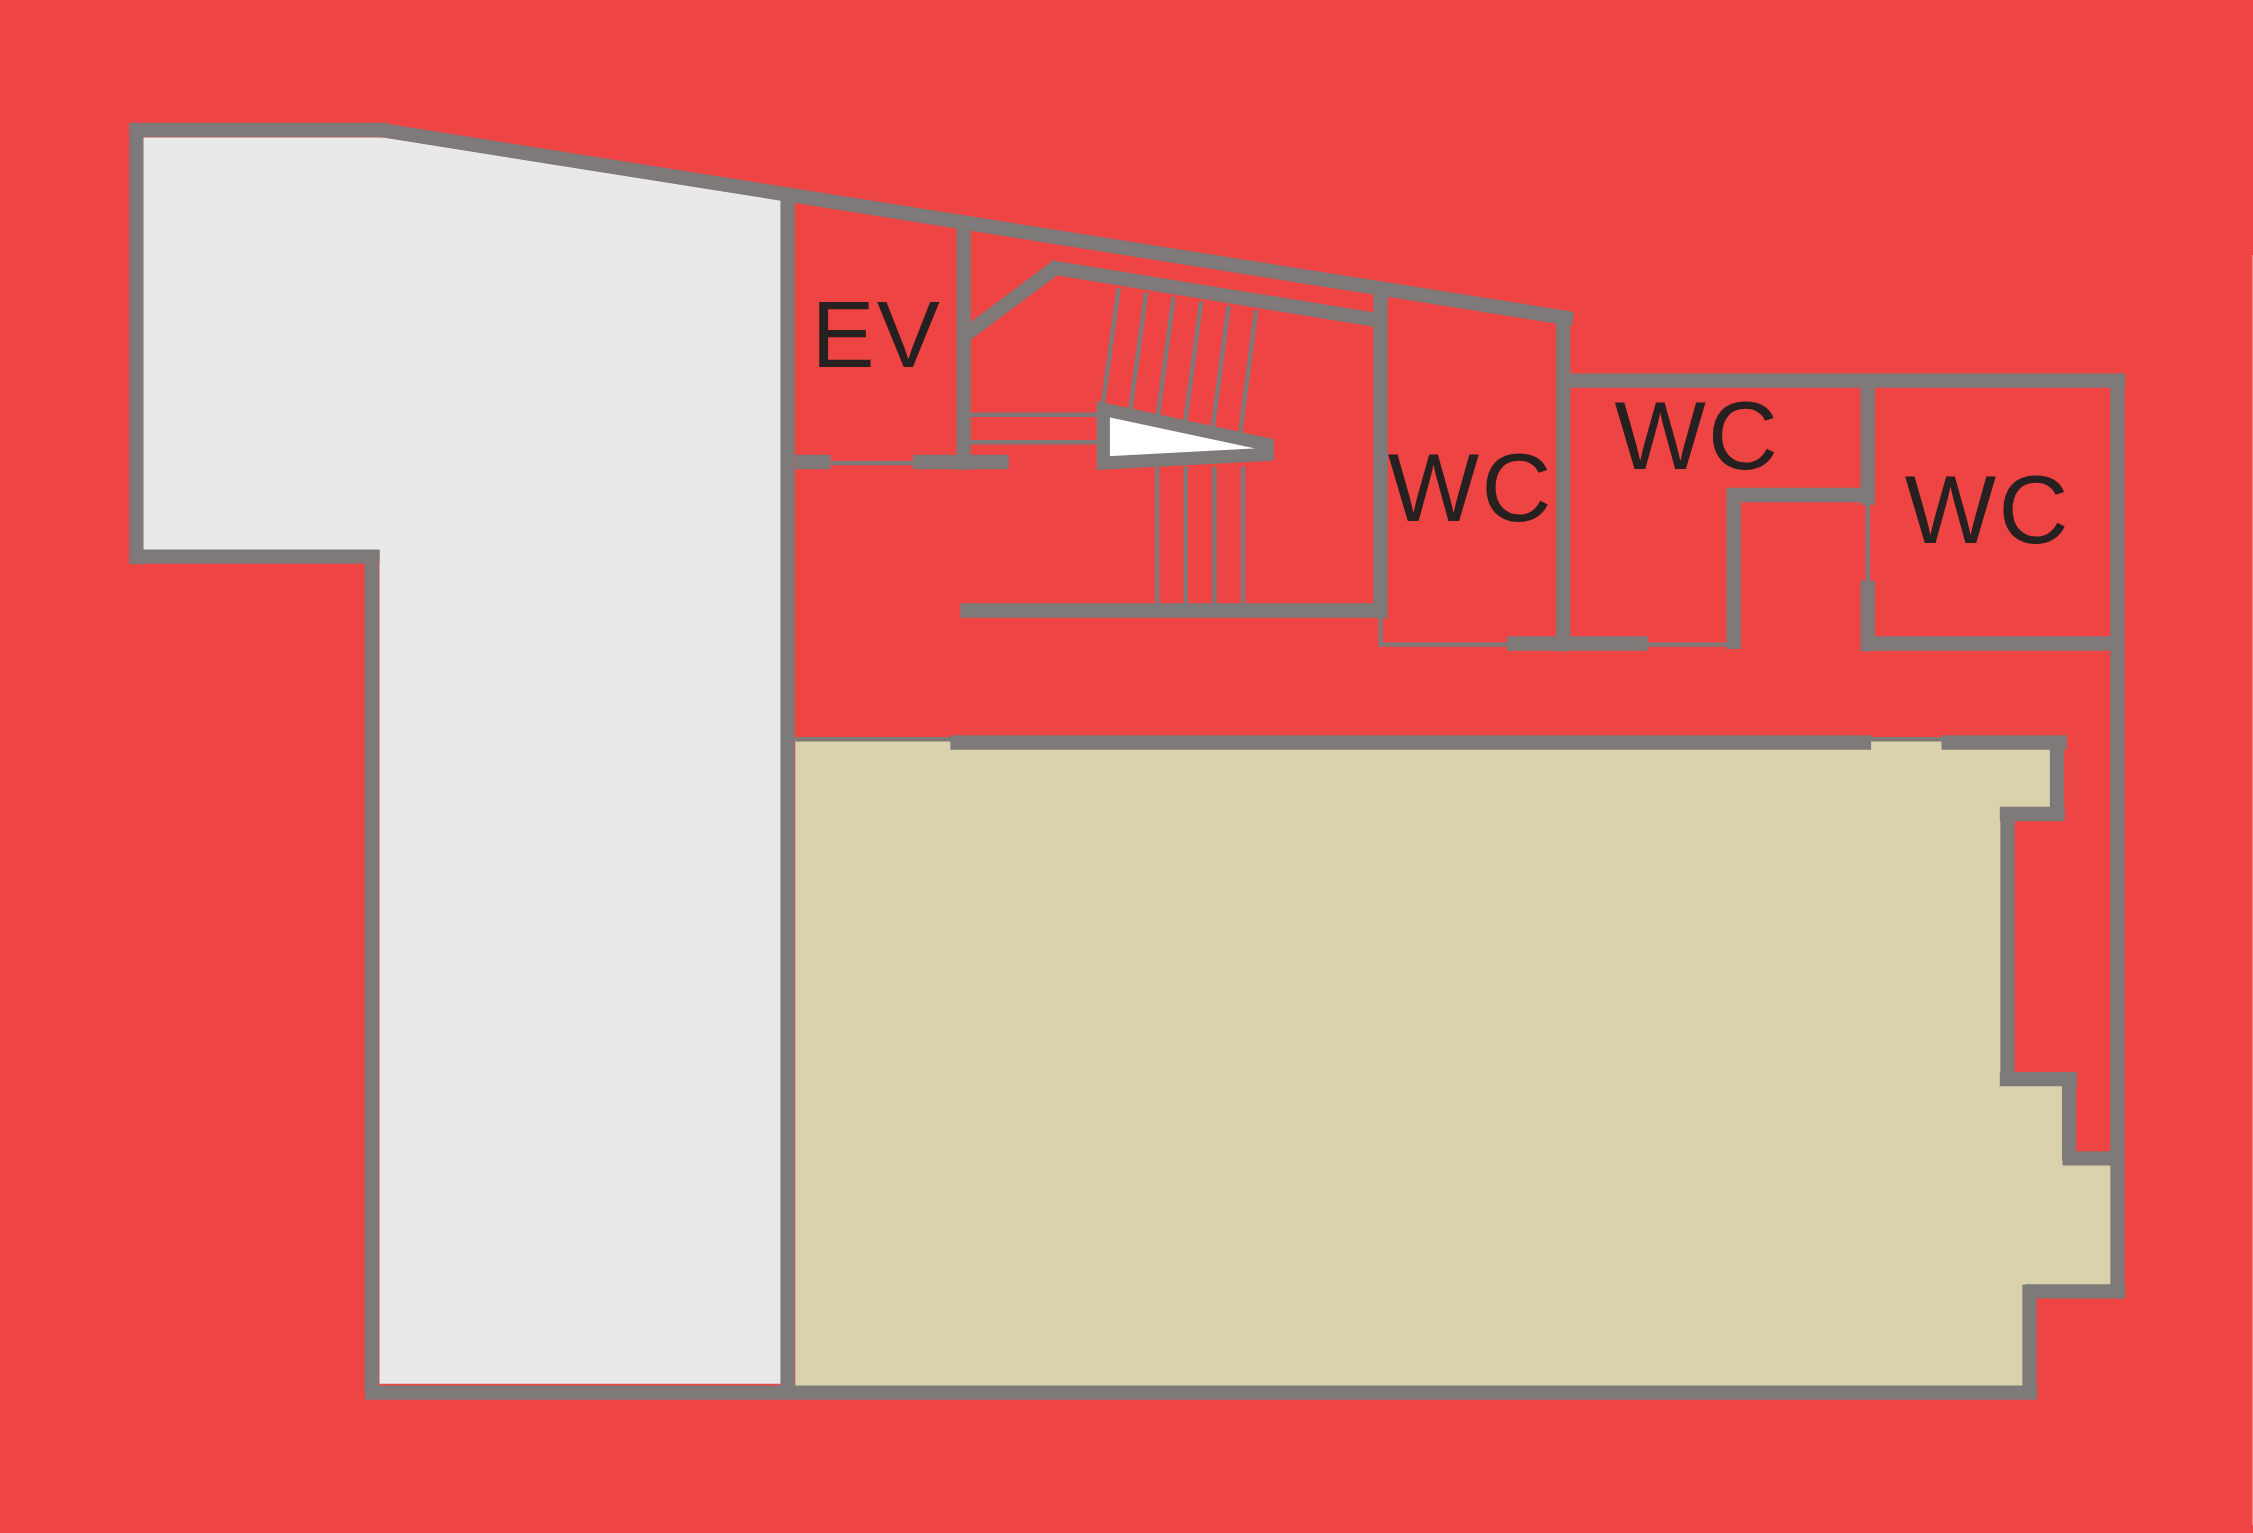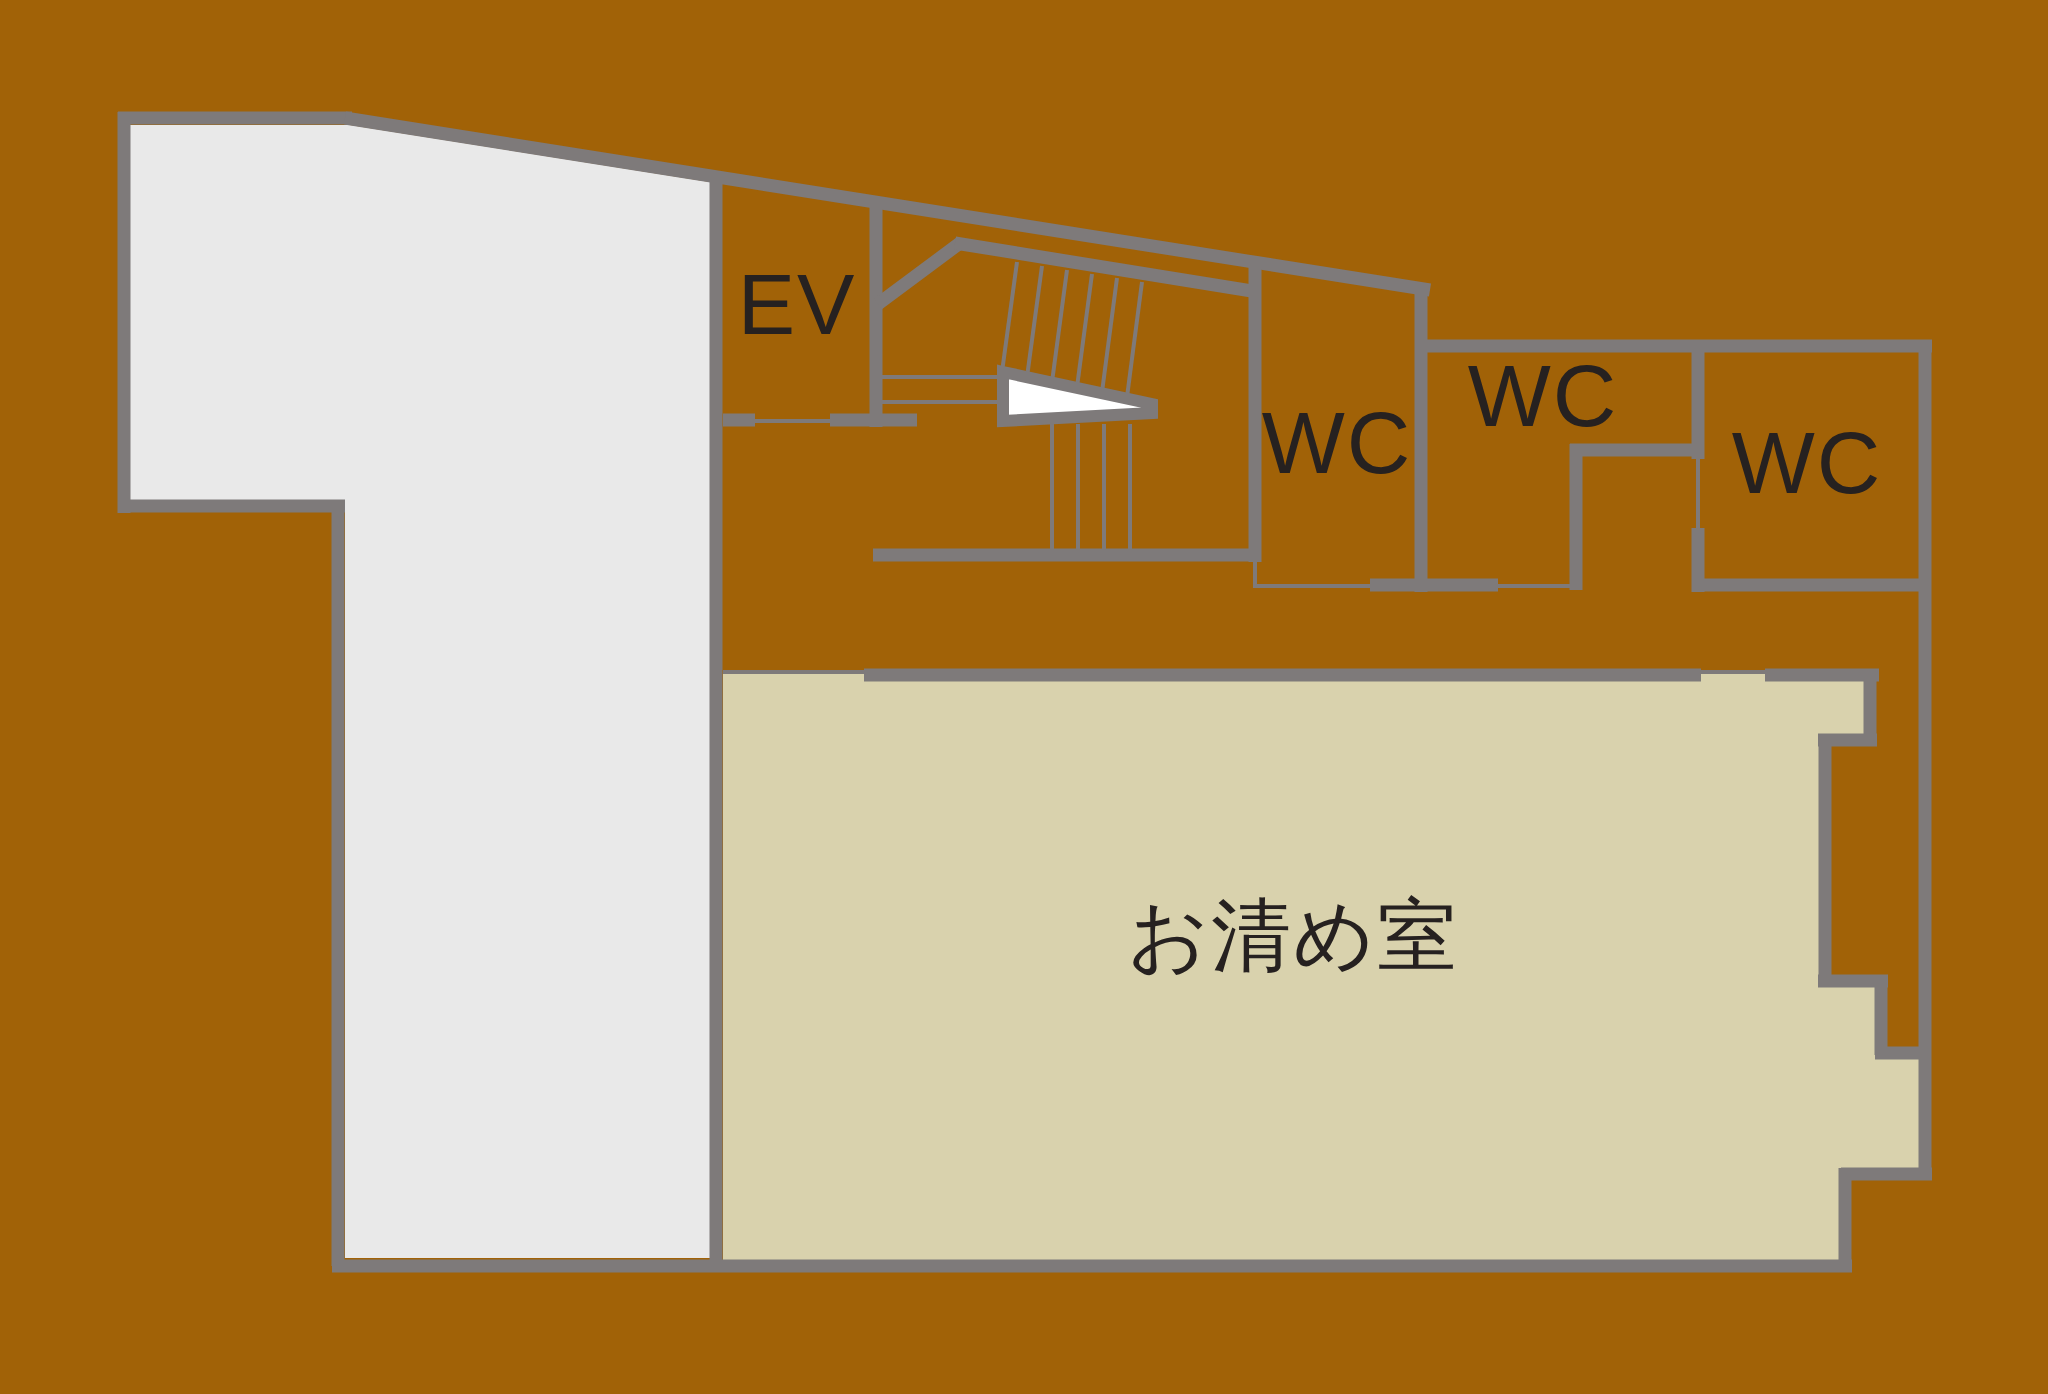--- a/index.html
+++ b/index.html
@@ -1,16 +1,16 @@
 <!DOCTYPE html>
 <html><head>
 <meta charset="utf-8">
 <style>
   html,body{margin:0;padding:0;background:#ffffff;}
-  #stage{position:relative;width:2048px;height:1394px;background:#a16207;overflow:hidden;
+  #stage{position:relative;width:2048px;height:1394px;background:#ef4444;overflow:hidden;
          font-family:"Liberation Sans", sans-serif;}
   #plan-svg{position:absolute;left:0;top:0;}
   .room-label{position:absolute;transform:translate(-50%,-52%);line-height:1;white-space:nowrap;
               color:#262120;letter-spacing:2px;}
 </style>
 </head>
 <body>
 
 <div id="stage">
   <svg id="plan-svg" width="2048" height="1394" viewBox="0 0 2048 1394">
@@ -67,14 +67,13 @@
       <line x1="1818" y1="740" x2="1877" y2="740" stroke="#7e7a7a" stroke-width="13"></line>
       <line x1="1825" y1="734" x2="1825" y2="983" stroke="#7e7a7a" stroke-width="13"></line>
       <line x1="1818" y1="981" x2="1888" y2="981" stroke="#7e7a7a" stroke-width="13"></line>
       <line x1="1881" y1="975" x2="1881" y2="1055" stroke="#7e7a7a" stroke-width="13"></line>
       <line x1="1875" y1="1053" x2="1928" y2="1053" stroke="#7e7a7a" stroke-width="13"></line>
     </svg>
   <div class="room-label" style="left: 797px; top: 306px; font-size: 86px; color: rgb(38, 33, 32);">EV</div>
   <div class="room-label" style="left: 1337px; top: 445px; font-size: 88px; color: rgb(38, 33, 32);">WC</div>
   <div class="room-label" style="left: 1543px; top: 398px; font-size: 88px; color: rgb(38, 33, 32);">WC</div>
   <div class="room-label" style="left: 1807px; top: 465px; font-size: 88px; color: rgb(38, 33, 32);">WC</div>
-  <div class="room-label" style="left: 1293px; top: 938px; font-size: 80px; color: rgb(38, 33, 32);">お清め室</div>
 </div>
 
 </body></html>

